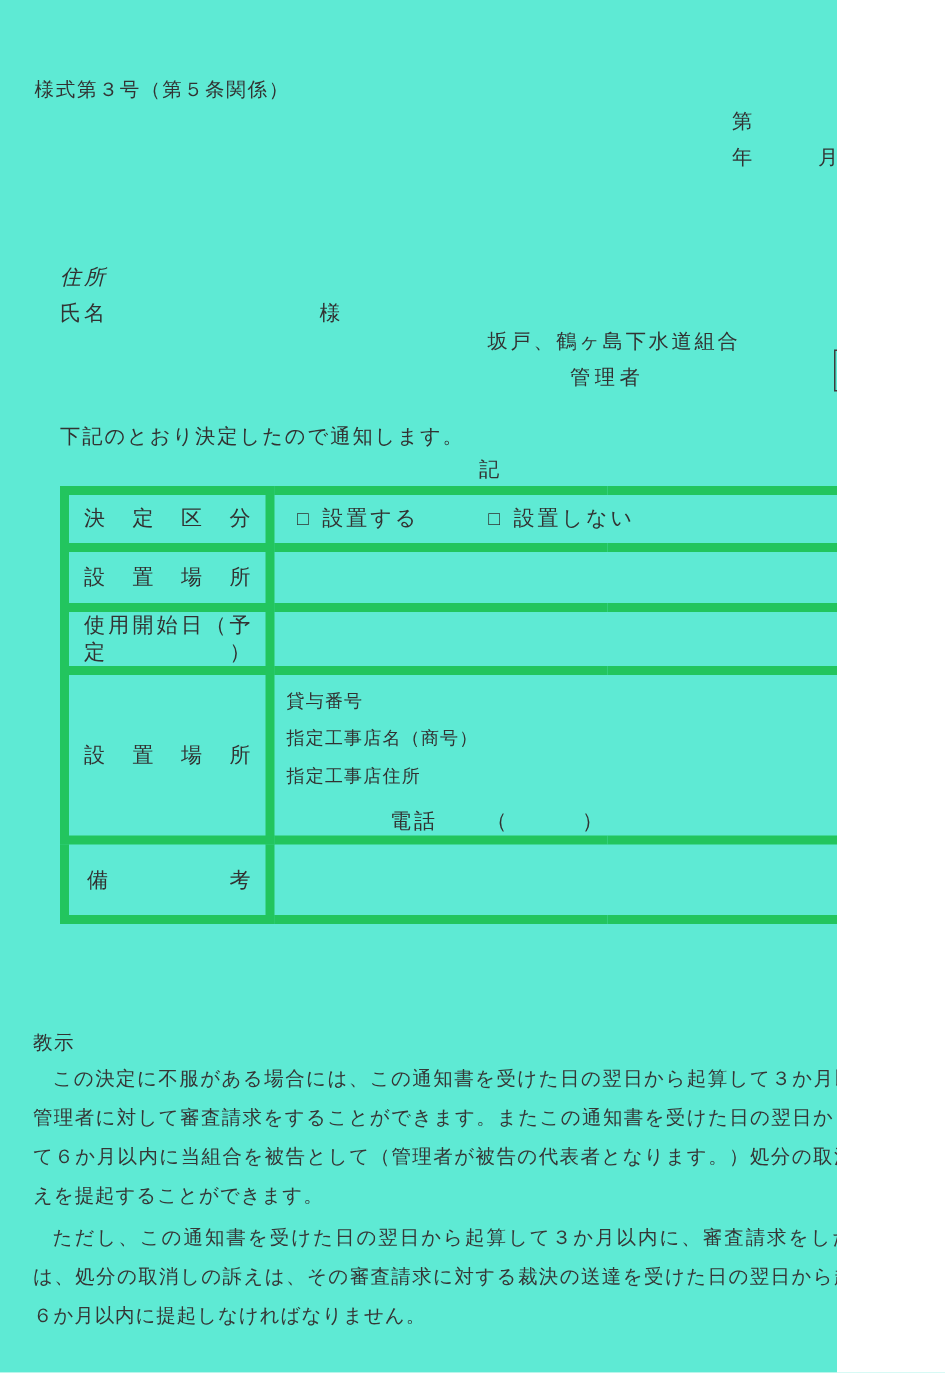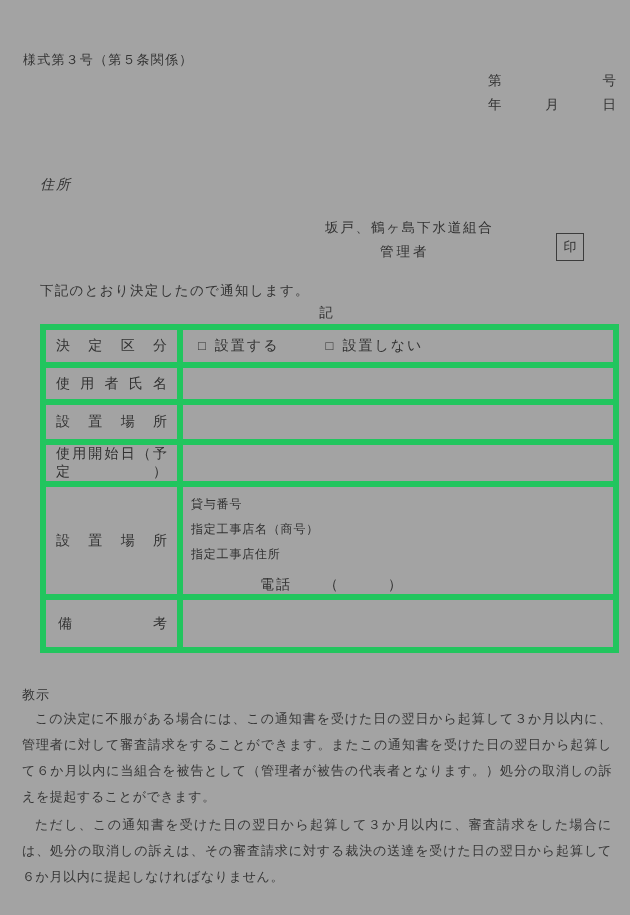--- a/index.html
+++ b/index.html
@@ -1,20 +1,20 @@
 <!DOCTYPE html>
 <html lang="ja"><head>
 <meta charset="utf-8">
 <style>
   * { margin:0; padding:0; box-sizing:border-box; }
   html,body { background:#ffffff; }
   body { width:630px; height:915px; }
   .page {
-    position:relative; width:630px; height:915px; overflow:hidden;
-    background:#a3a3a3; color:#323232;
+    position:relative; width:558px; height:915px; overflow:hidden;
+    background:#5eead4; color:#323232;
     font-family:"Liberation Serif","DejaVu Serif",serif;
   }
   .abs { position:absolute; }
 
   .form-number { left:23px; top:51px; font-size:13px; letter-spacing:1.2px; }
   .doc-number-row { left:488px; top:72px; width:128px; display:flex; justify-content:space-between; font-size:13.5px; }
   .date-row { left:488px; top:96px; width:128px; display:flex; justify-content:space-between; font-size:13.5px; }
   .title { left:0; top:134px; width:630px; text-align:center; font-size:15px; letter-spacing:3.5px; }
 
   .address-label { left:40px; top:176px; font-size:14px; letter-spacing:2px;font-style:italic; }
@@ -69,20 +69,24 @@
 
   <div class="abs date-row">
     <span>年</span>
     <span>月</span>
     <span>日</span>
   </div>
 
 
   <div class="abs address-label">住所</div>
 
+  <div class="abs name-row">
+    <span>氏名</span>
+    <span class="honorific">様</span>
+  </div>
 
   <div class="abs org">坂戸、鶴ヶ島下水道組合</div>
   <div class="abs manager">管理者</div>
   <div class="abs seal-box">
     <span>印</span>
   </div>
 
   <div class="abs notice">下記のとおり決定したので通知します。</div>
   <div class="abs ki">記</div>
 
@@ -101,24 +105,20 @@
           <span class="cb-group">
             <span class="cb">□</span>
             <span>設置する</span>
           </span>
           <span class="cb-group">
             <span class="cb">□</span>
             <span>設置しない</span>
           </span>
         </div>
       </td>
-    </tr>
-    <tr class="r2">
-      <td class="lbl">使用者氏名</td>
-      <td colspan="3"></td>
     </tr>
     <tr class="r3">
       <td class="lbl">設置場所</td>
       <td colspan="3"></td>
     </tr>
     <tr class="r4">
       <td class="lbl">使用開始日（予定）</td>
       <td colspan="3"></td>
     </tr>
     <tr class="r6">

